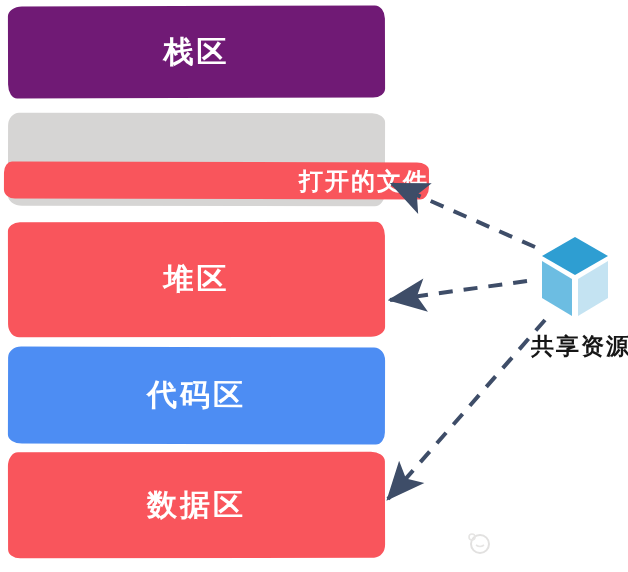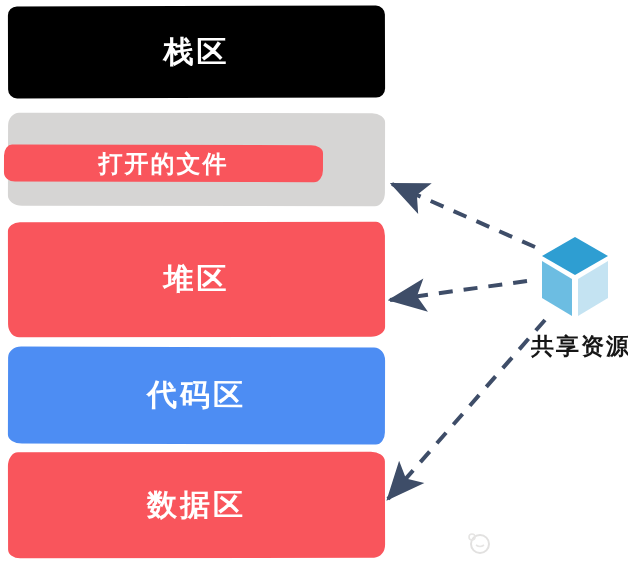--- a/index.html
+++ b/index.html
@@ -30,23 +30,23 @@
   .r5{border-radius:10px 14px 11px 12px / 14px 10px 13px 9px; transform:rotate(-0.12deg);}
 
   .blk-stack{top:6px;height:92px;}
   .blk-files{top:113px;height:93px;}
   .blk-heap{top:222px;height:115px;}
   .blk-code{top:347px;height:97px;}
   .blk-data{top:452px;height:106px;}
 
   .stripe{
     position:absolute;
-    left:-4px;width:319px;
-    top:32px;height:37px;
-    display:flex;align-items:center;justify-content:center;
+    left:-4px;width:425px;
+    top:49px;height:37px;
+    display:flex;align-items:center;justify-content:flex-end;
     border-radius:8px 12px 9px 11px / 11px 8px 12px 9px;
   }
   .stripe .block-label{font-size:24px;letter-spacing:2px;}
 
   .overlay{
     position:absolute;left:0;top:0;
     pointer-events:none;
   }
   .cube-icon{
     position:absolute;left:540px;top:236px;
@@ -68,21 +68,21 @@
     font-size:17px;
     letter-spacing:1px;
     white-space:nowrap;
   }
 </style>
 </head>
 <body>
 
 <div class="canvas">
 
-  <div class="block blk-stack r1" style="background: #000000; border-radius: 9px;">
+  <div class="block blk-stack r1" style="background: #701a75;">
     <span class="block-label">栈区</span>
   </div>
 
   <div class="block blk-files r2" style="background: rgb(214, 213, 212);">
     <div class="stripe" style="background: rgb(249, 85, 92);">
       <span class="block-label">打开的文件</span>
     </div>
   </div>
 
   <div class="block blk-heap r3" style="background: rgb(249, 85, 92);">

